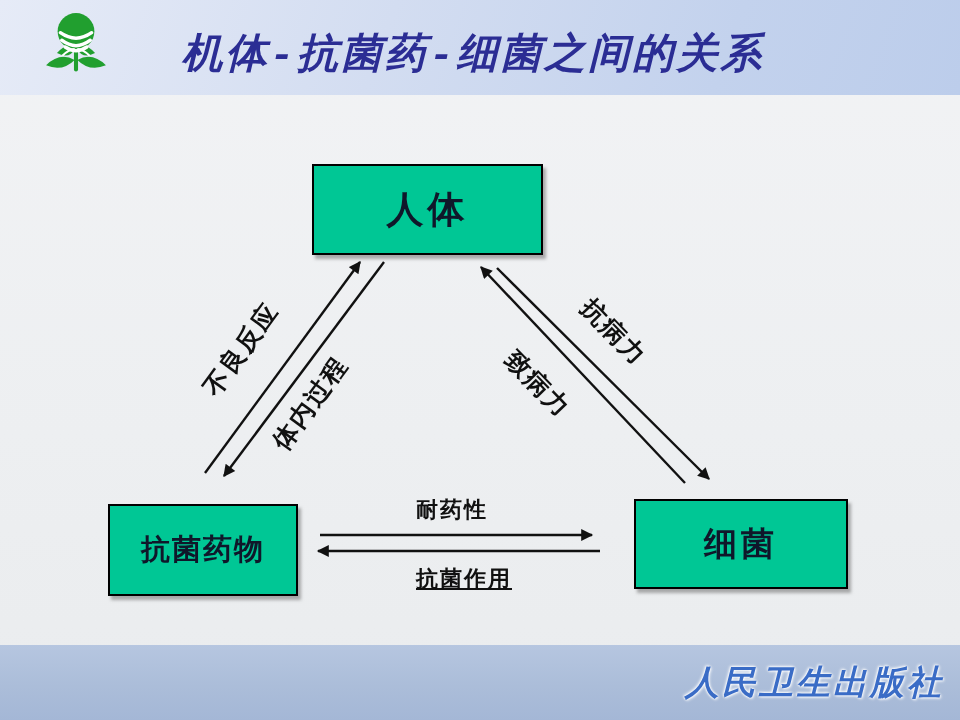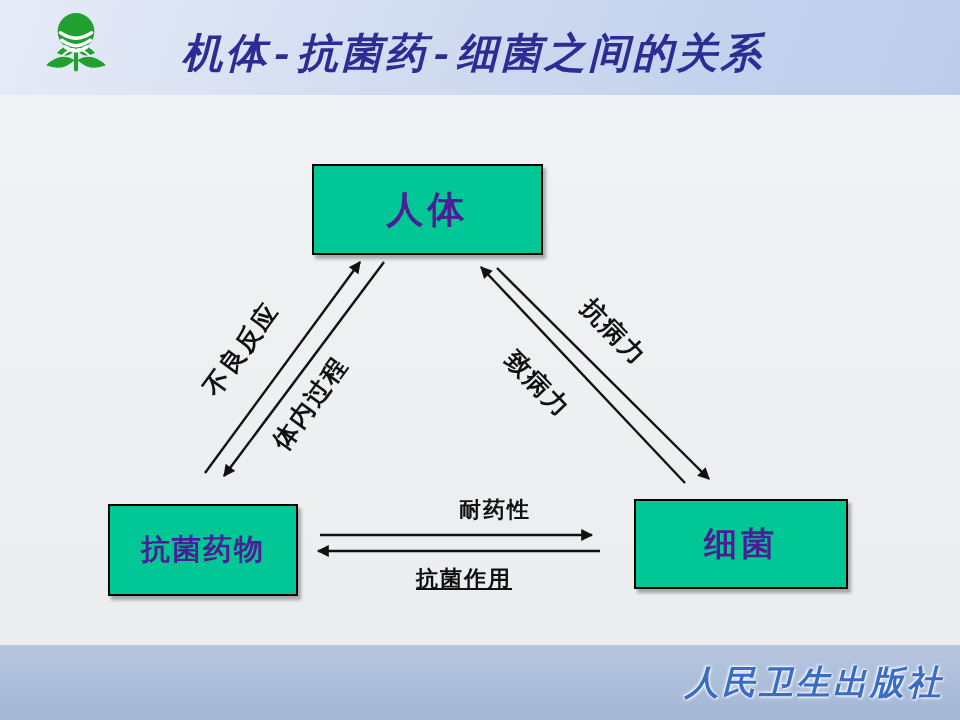--- a/index.html
+++ b/index.html
@@ -31,21 +31,21 @@
     display:flex;align-items:center;
     font-family:"DejaVu Serif",serif;font-style:italic;font-weight:bold;
     font-size:34px;letter-spacing:3px;color:#3a6cc6;white-space:nowrap;
     text-shadow:0 0 2px #ffffff,1px 1px 3px rgba(255,255,255,.95),-1px -1px 3px rgba(255,255,255,.9);
   }
   
   .node{
     position:absolute;background:#00c795;border:2px solid #000;
     box-shadow:3px 4px 3px rgba(110,110,110,.55);
     display:flex;align-items:center;justify-content:center;
-    font-family:"DejaVu Serif",serif;font-weight:bold;color:#4c1d95;
+    font-family:"DejaVu Serif",serif;font-weight:bold;color:#0f172a;
     letter-spacing:4px;white-space:nowrap;
   }
   .node-body{left:312px;top:164px;width:227px;height:87px;font-size:37px;}
   .node-drug{left:108px;top:504px;width:186px;height:88px;font-size:29px;letter-spacing:2px;}
   .node-bacteria{left:634px;top:499px;width:210px;height:86px;font-size:33px;}
   .arrows{position:absolute;left:0;top:0;width:960px;height:720px;pointer-events:none;}
   .edge-label{
     position:absolute;transform:translate(-50%,-50%);
     font-weight:bold;color:#101010;white-space:nowrap;
     font-family:"DejaVu Serif",serif;
@@ -105,20 +105,20 @@
       <line x1="497" y1="268" x2="709" y2="479" marker-end="url(#ah)"></line>
       <line x1="320" y1="535" x2="592" y2="535" marker-end="url(#ah)"></line>
       <line x1="600" y1="551" x2="318" y2="551" marker-end="url(#ah)"></line>
     </g>
   </svg>
 
   <div class="edge-label rot-left" style="left:241px;top:349px;">不良反应</div>
   <div class="edge-label rot-left" style="left:310px;top:403px;">体内过程</div>
   <div class="edge-label rot-right" style="left:614px;top:332px;">抗病力</div>
   <div class="edge-label rot-right" style="left:538px;top:384px;">致病力</div>
-  <div class="edge-label horiz" style="left:452px;top:510px;margin-left:43px;">耐药性</div>
+  <div class="edge-label horiz" style="left:452px;top:510px;">耐药性</div>
   <div class="edge-label horiz" style="left:464px;top:579px;text-decoration:underline;">抗菌作用</div>
 
   <div class="footer">
     <div class="publisher">人民卫生出版社</div>
   </div>
 
 </div>
 
 </body></html>

